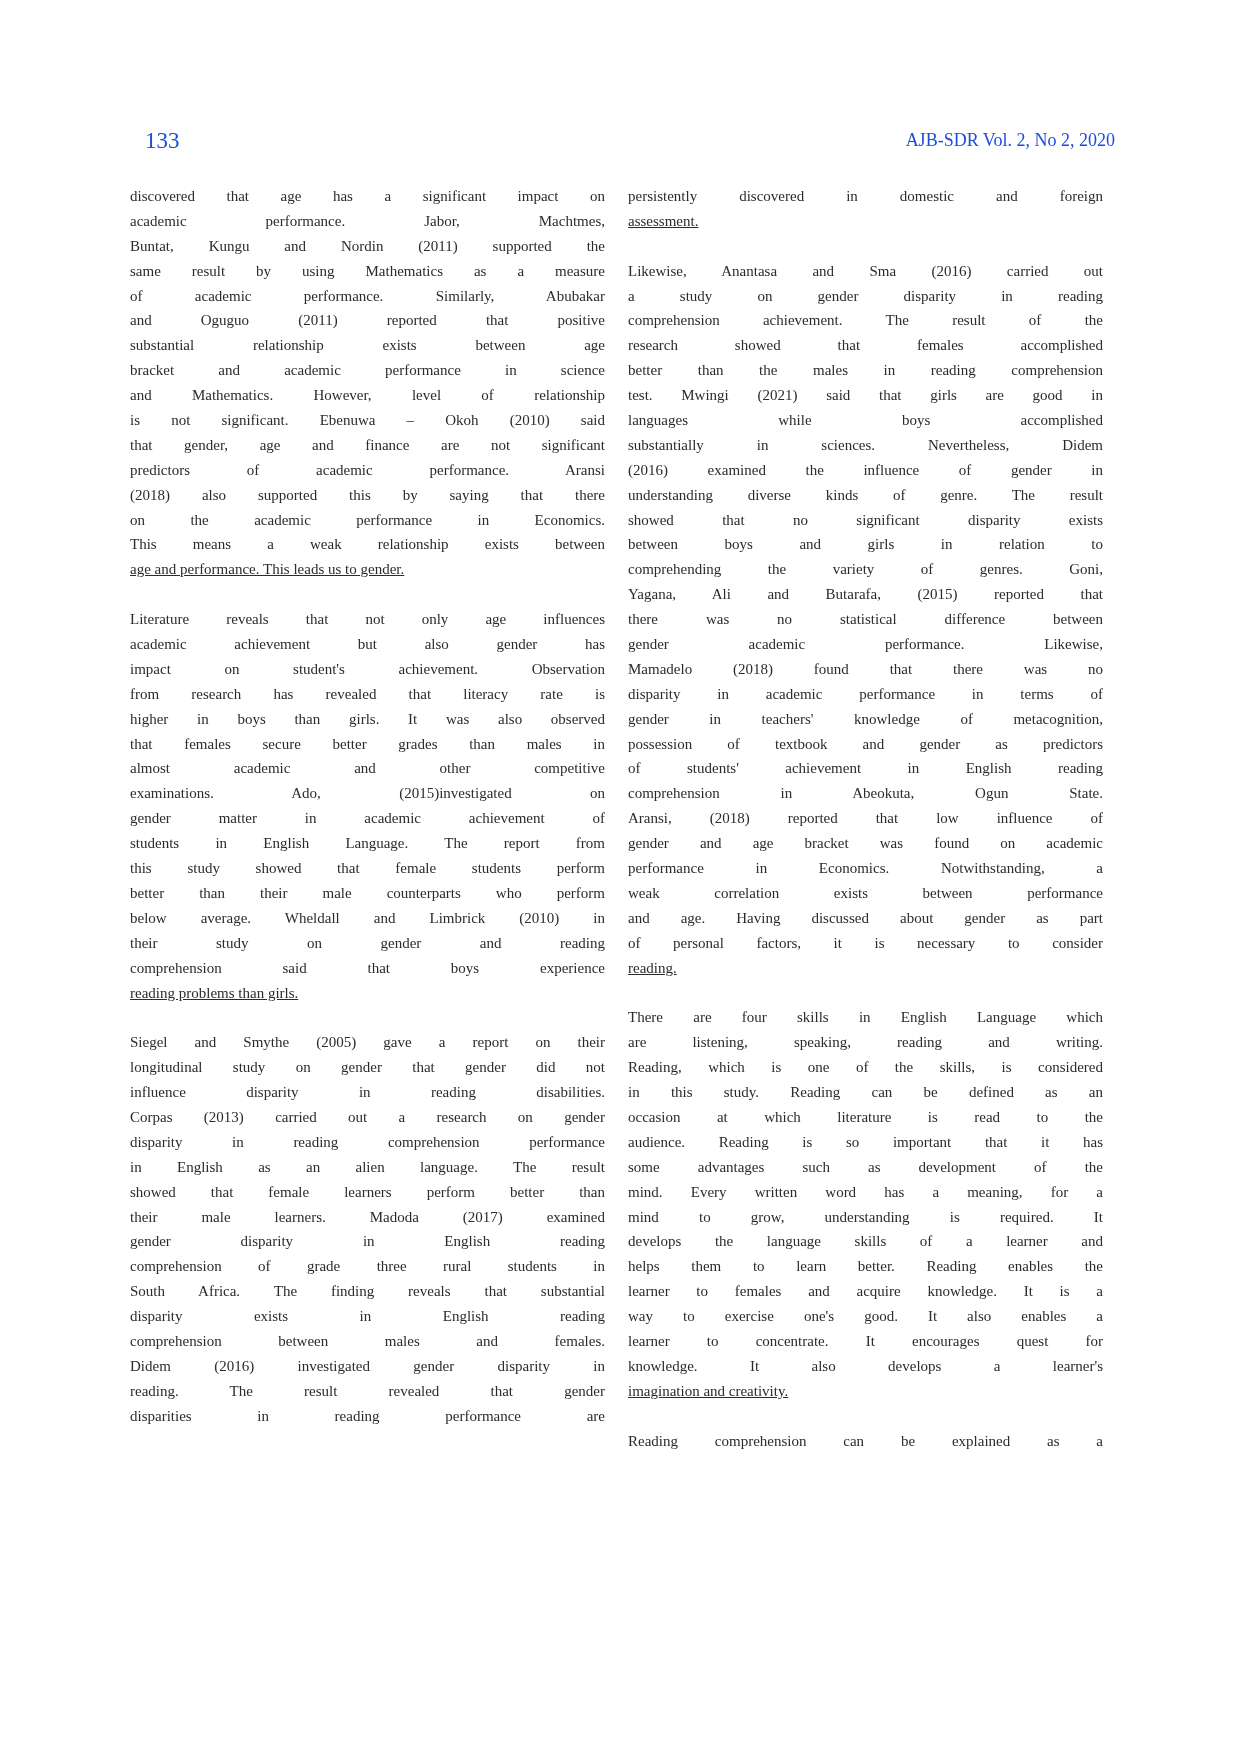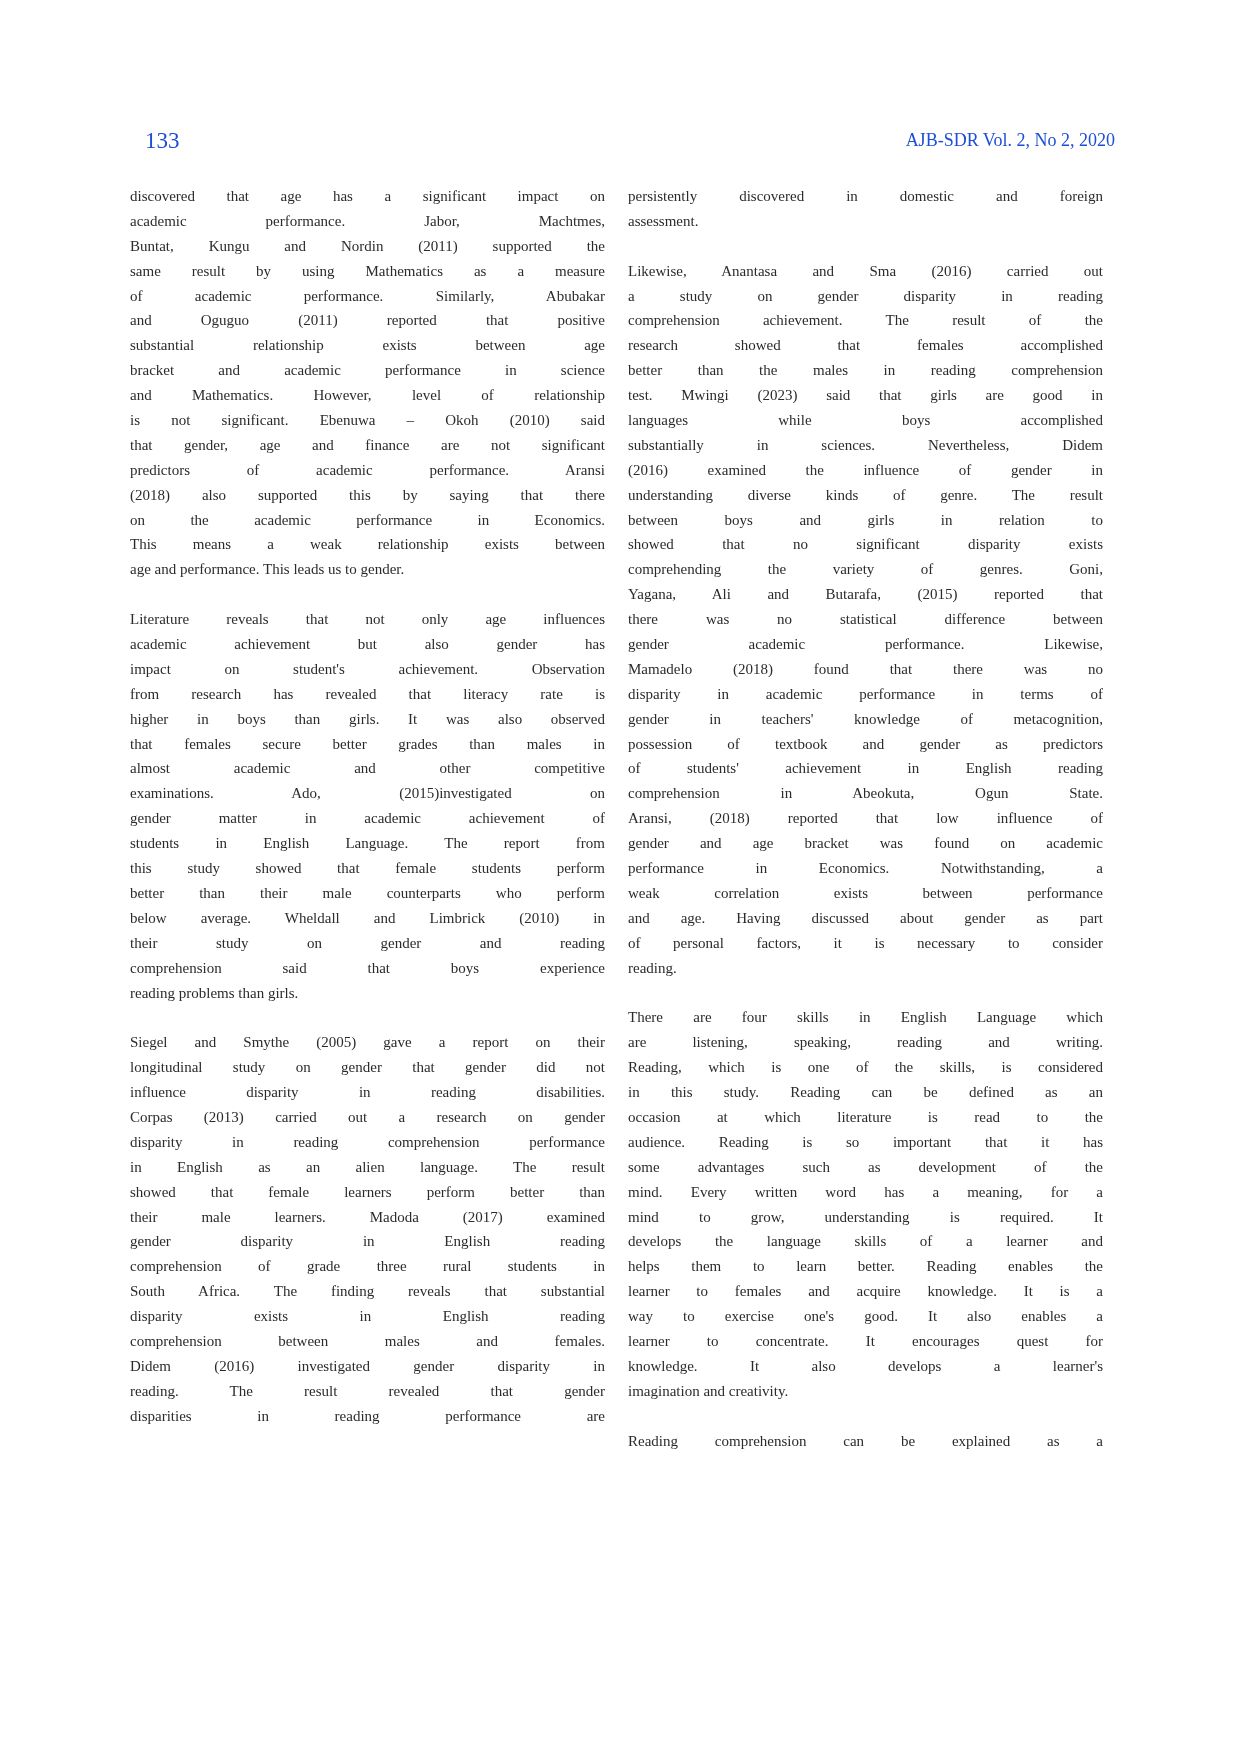--- a/index.html
+++ b/index.html
@@ -6,21 +6,21 @@
   body { width: 1241px; height: 1754px; position: relative; overflow: hidden;
          font-family: "Liberation Serif", "DejaVu Serif", serif; color: #2b2b2b; }
   .running-head { position: absolute; top: 128px; font-size: 20px; color: #1d4ed8; }
   .page-number { left: 145px; font-size: 23px; }
   .journal-ref { right: 126px; font-size: 18px; top: 130px; }
   .column { position: absolute; top: 184px; width: 475px; font-size: 15px; line-height: 24.9px; }
   .col-left { left: 130px; }
   .col-right { left: 628px; }
   .para { margin: 0 0 24.9px 0; }
   .line { display: block; text-align: justify; text-align-last: justify; white-space: nowrap; height: 24.9px; overflow: visible; }
-  .line.last { text-align-last: left; }
+  .line.last { text-align-last: left; text-decoration: underline; }
 </style>
 </head>
 <body>
 
 <div>
   <div class="running-head page-number">133</div>
   <div class="running-head journal-ref">AJB-SDR Vol. 2, No 2, 2020</div>
 
   <div class="column col-left">
       <div class="para">
@@ -82,27 +82,27 @@
       <div class="para">
         <span class="line">persistently discovered in domestic and foreign</span>
         <span class="line last">assessment.</span>
       </div>
       <div class="para">
         <span class="line">Likewise, Anantasa and Sma (2016) carried out</span>
         <span class="line">a study on gender disparity in reading</span>
         <span class="line">comprehension achievement. The result of the</span>
         <span class="line">research showed that females accomplished</span>
         <span class="line">better than the males in reading comprehension</span>
-        <span class="line">test. Mwingi (2023) said that girls are good in</span>
+        <span class="line">test. Mwingi (2021) said that girls are good in</span>
         <span class="line">languages while boys accomplished</span>
         <span class="line">substantially in sciences. Nevertheless, Didem</span>
         <span class="line">(2016) examined the influence of gender in</span>
         <span class="line">understanding diverse kinds of genre. The result</span>
+        <span class="line">showed that no significant disparity exists</span>
         <span class="line">between boys and girls in relation to</span>
-        <span class="line">showed that no significant disparity exists</span>
         <span class="line">comprehending the variety of genres. Goni,</span>
         <span class="line">Yagana, Ali and Butarafa, (2015) reported that</span>
         <span class="line">there was no statistical difference between</span>
         <span class="line">gender academic performance. Likewise,</span>
         <span class="line">Mamadelo (2018) found that there was no</span>
         <span class="line">disparity in academic performance in terms of</span>
         <span class="line">gender in teachers' knowledge of metacognition,</span>
         <span class="line">possession of textbook and gender as predictors</span>
         <span class="line">of students' achievement in English reading</span>
         <span class="line">comprehension in Abeokuta, Ogun State.</span>

